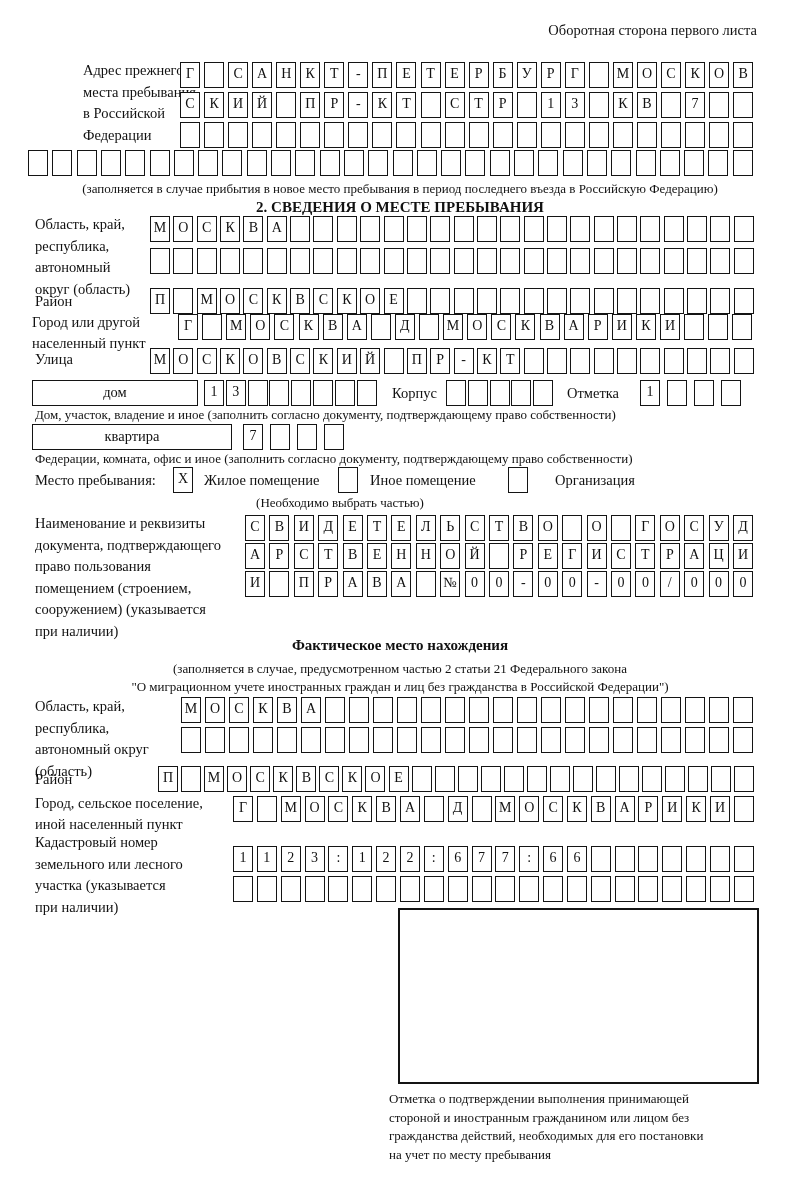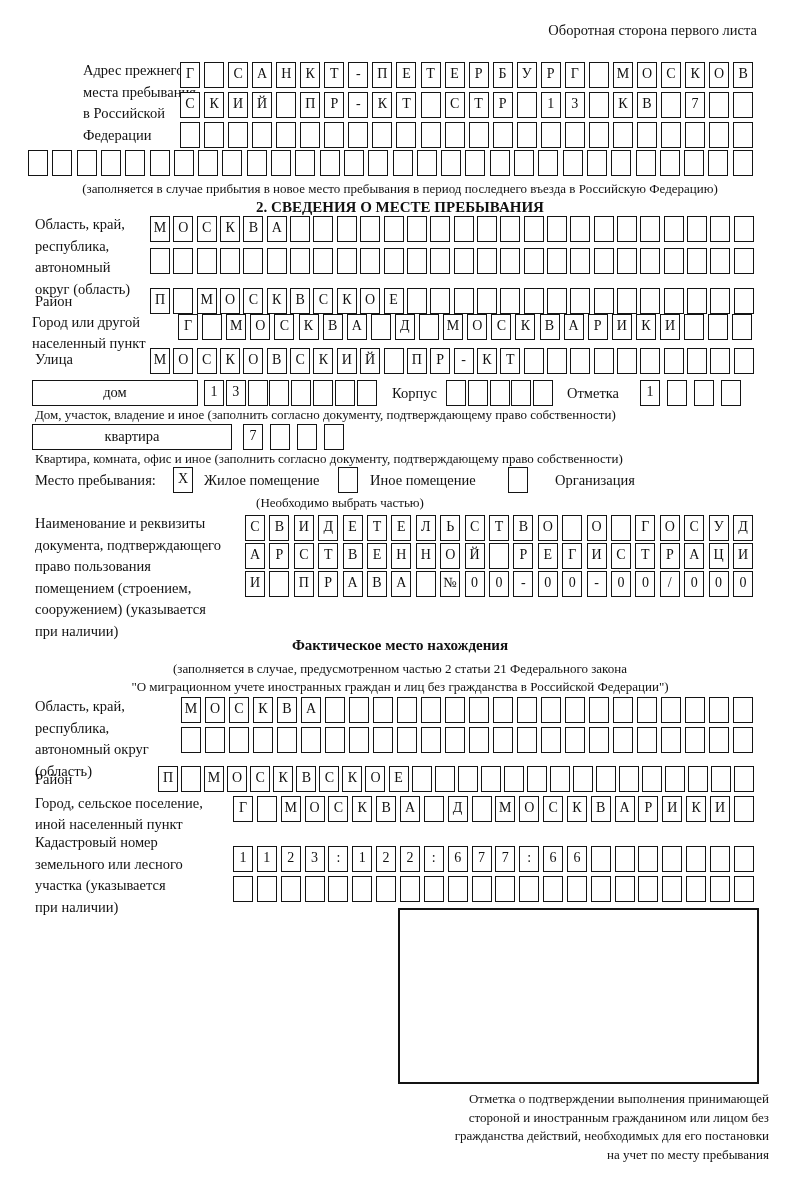--- a/index.html
+++ b/index.html
@@ -50,21 +50,21 @@
   <div class="lbl ml" style="left:32px;top:312px;line-height:21px;">Город или другой
 населенный пункт</div>
   <div class="lbl row-lbl" style="left:35px;top:346px;">Улица</div>
 
   <div class="wbox" style="left:32px;top:380px;width:166px;">дом</div>
   <div class="lbl row-lbl" style="left:392px;top:380px;">Корпус</div>
   <div class="lbl row-lbl" style="left:567px;top:380px;">Отметка</div>
   <div class="cap" style="left:35px;top:406px;">Дом, участок, владение и иное (заполнить согласно документу, подтверждающему право собственности)</div>
 
   <div class="wbox" style="left:32px;top:424px;width:200px;">квартира</div>
-  <div class="cap" style="left:35px;top:450px;">Квартира, комната, офис и иное (заполнить согласно документу, подтверждающему право собственности)</div>
+  <div class="cap" style="left:35px;top:450px;">Федерации, комната, офис и иное (заполнить согласно документу, подтверждающему право собственности)</div>
 
   <div class="lbl row-lbl" style="left:35px;top:467px;">Место пребывания:</div>
   <div class="lbl row-lbl" style="left:204px;top:467px;">Жилое помещение</div>
   <div class="lbl row-lbl" style="left:370px;top:467px;">Иное помещение</div>
   <div class="lbl row-lbl" style="left:555px;top:467px;">Организация</div>
   <div class="cap" style="left:225px;top:494px;width:230px;text-align:center;">(Необходимо выбрать частью)</div>
 
   <div class="lbl ml" style="left:35px;top:513px;">Наименование и реквизиты
 документа, подтверждающего
 право пользования
@@ -82,21 +82,21 @@
 (область)</div>
   <div class="lbl row-lbl" style="left:35px;top:766px;">Район</div>
   <div class="lbl ml" style="left:35px;top:793px;line-height:21px;">Город, сельское поселение,
 иной населенный пункт</div>
   <div class="lbl ml" style="left:35px;top:832px;">Кадастровый номер
 земельного или лесного
 участка (указывается
 при наличии)</div>
 
   <div class="stamp"></div>
-  <div class="cap ml" style="left:389px;top:1090px;width:380px;text-align:right;">Отметка о подтверждении выполнения принимающей
+  <div class="cap ml" style="left:389px;top:1090px;width:380px;text-align:left;">Отметка о подтверждении выполнения принимающей
 стороной и иностранным гражданином или лицом без
 гражданства действий, необходимых для его постановки
 на учет по месту пребывания</div>
 
   <div class="abs" style="left:0;top:0;" id="grids-layer">
       <div class="cell" style="left: 180px; top: 62px;">Г</div>
       <div class="cell" style="left: 204.05px; top: 62px;"></div>
       <div class="cell" style="left: 228.1px; top: 62px;">С</div>
       <div class="cell" style="left: 252.15px; top: 62px;">А</div>
       <div class="cell" style="left: 276.2px; top: 62px;">Н</div>

